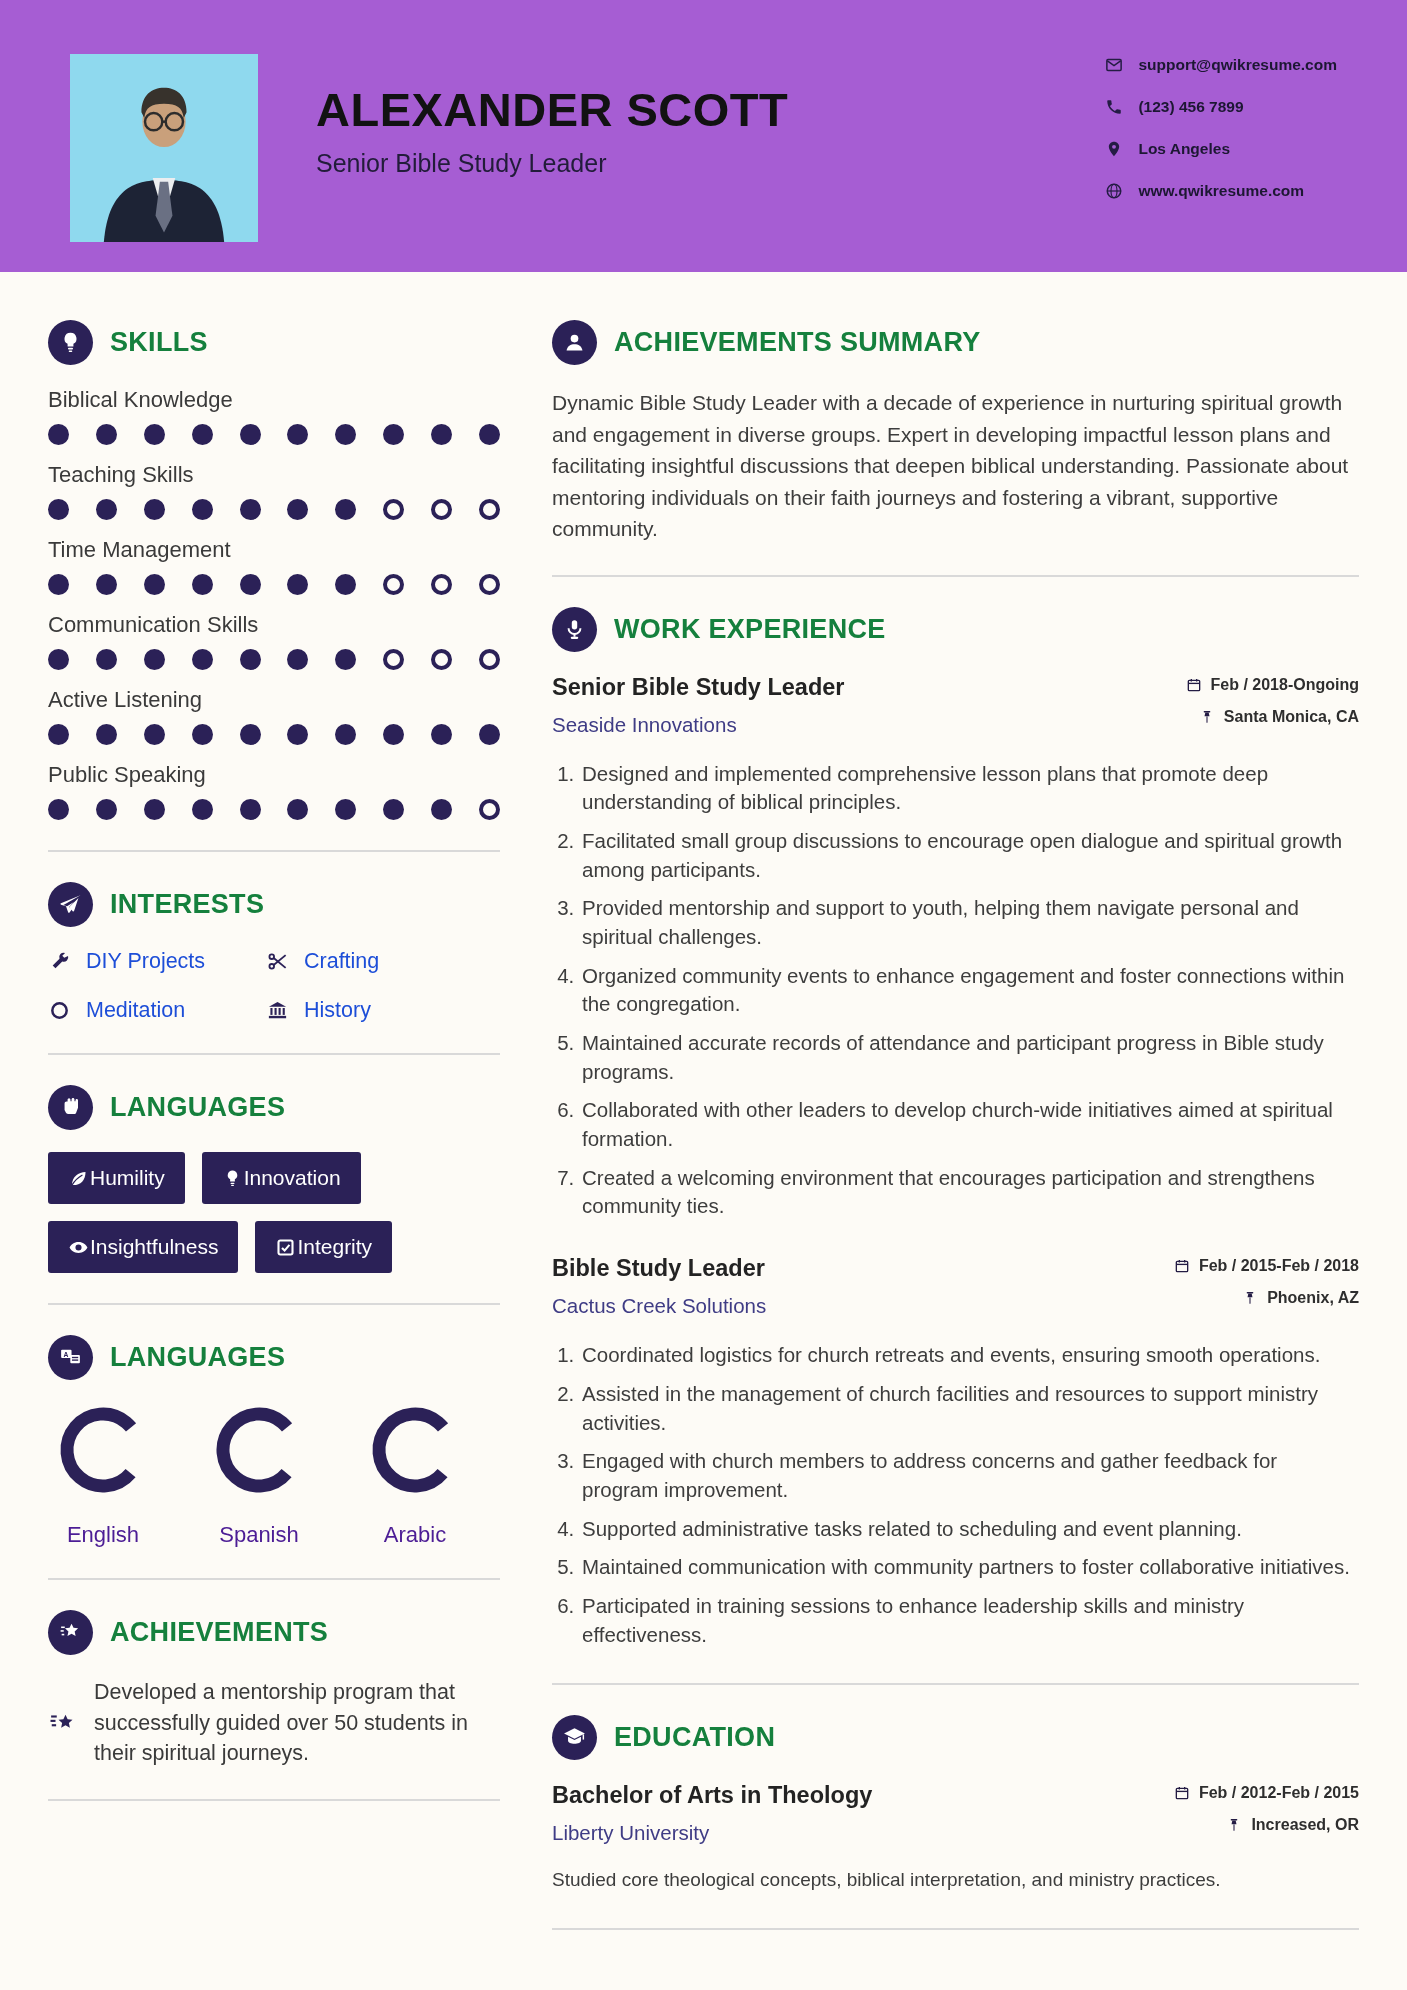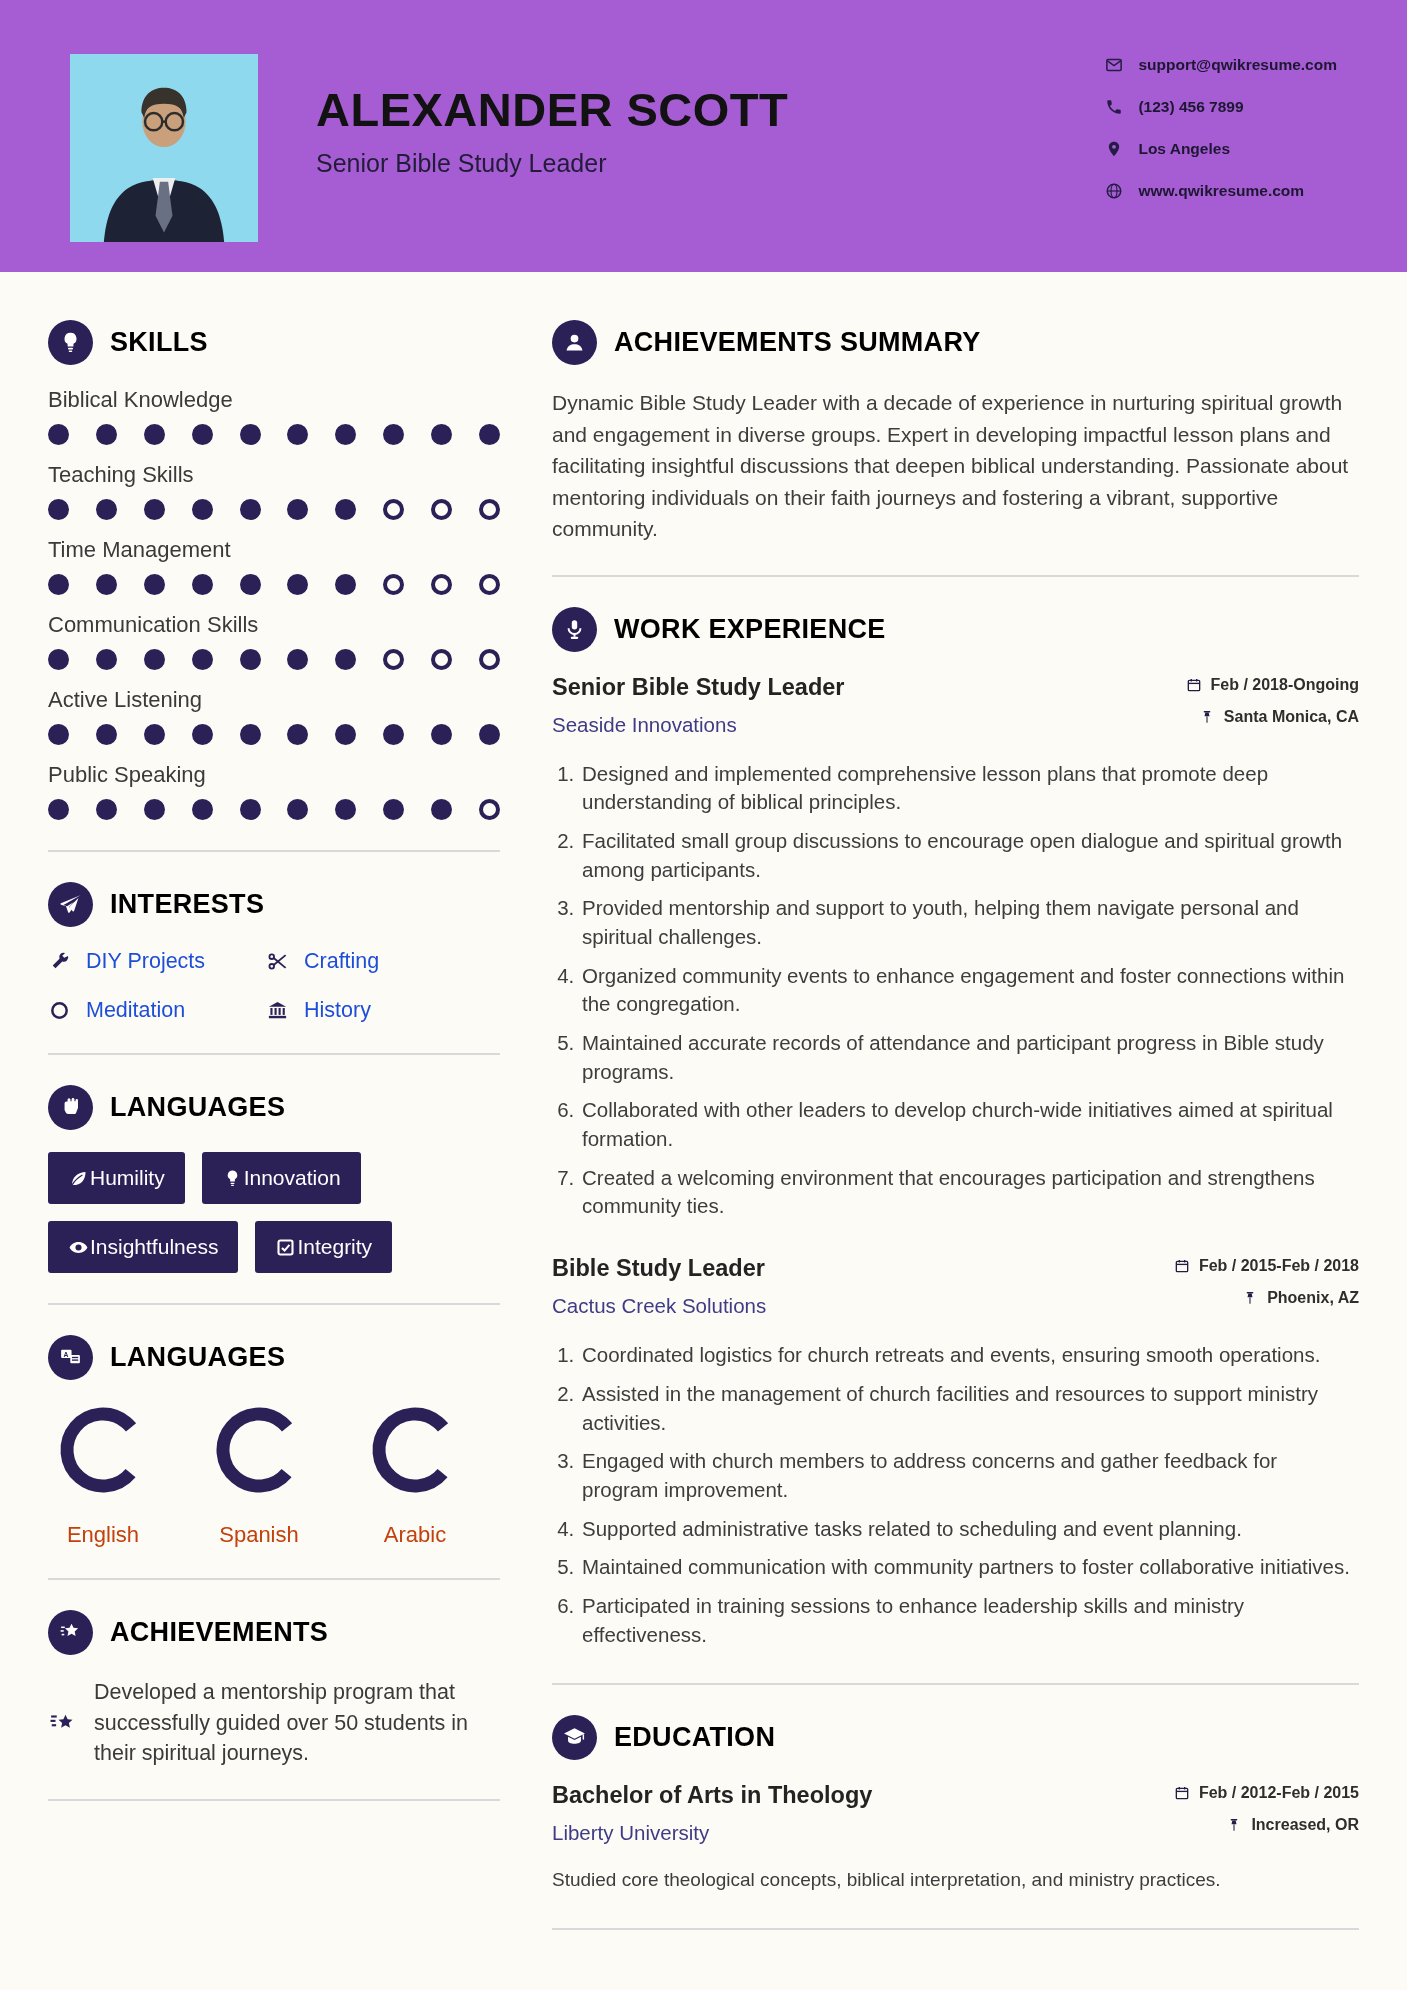--- a/index.html
+++ b/index.html
@@ -22,41 +22,41 @@
   
   .content{display:flex;padding:46px 48px 10px 48px;box-sizing:border-box;flex:1;}
   .left{width:452px;flex:none;margin-right:52px;}
   .right{flex:1;min-width:0;}
   hr.div{border:none;border-top:2.5px solid #d9d9d9;margin:30px 0;}
   
   .sechead{display:flex;align-items:center;gap:17px;margin:2px 0 22px;}
   .cicon{width:45px;height:45px;border-radius:50%;background:var(--navy,#2b2157);color:#fff;
          display:flex;align-items:center;justify-content:center;flex:none;}
   .cicon svg{width:25px;height:25px;}
-  .sechead h2{font-size:27px;font-weight:800;color:#000000;margin:0;letter-spacing:.3px;}
+  .sechead h2{font-size:27px;font-weight:800;color:#15803d;margin:0;letter-spacing:.3px;}
   
   .skill{margin-bottom:17px;}
   .skill .lbl{font-size:22px;color:#3a3a3a;margin-bottom:11px;}
   .dots{display:flex;justify-content:space-between;}
   .dot{width:21px;height:21px;border-radius:50%;background:var(--navy,#2b2157);box-sizing:border-box;}
   .dot.empty{background:transparent;border:4.5px solid var(--navy,#2b2157);}
   
   .grid2{display:grid;grid-template-columns:218px 1fr;row-gap:24px;margin-top:6px;}
   .intitem{display:flex;align-items:center;gap:15px;font-size:21.5px;color:#1d4ed8;}
   .intitem .icn svg{width:23px;height:23px;color:#2b2157;}
   
   .badges{display:flex;flex-wrap:wrap;gap:17px 17px;margin-top:4px;}
   .badge{display:inline-flex;align-items:center;gap:1px;background:var(--navy,#2b2157);
          color:#fff;font-size:21px;padding:14px 20px;border-radius:3px;}
   .badge .icn svg{width:21px;height:21px;color:#fff;}
   
   .langrow{display:flex;gap:46px;margin-top:10px;}
   .lang{display:flex;flex-direction:column;align-items:center;width:110px;}
   .lang svg{width:96px;height:96px;}
-  .lang .lbl{margin-top:24px;font-size:22px;color:#c2410c;}
+  .lang .lbl{margin-top:24px;font-size:22px;color:#4c1d95;}
   
   .ach{display:flex;gap:16px;margin-bottom:22px;font-size:21.5px;line-height:1.42;color:#3a3a3a;}
   .ach .icn{flex:none;margin-top:2px;}
   .ach .icn svg{width:30px;height:30px;color:#2b2157;}
   .ach p{margin:0;}
   
   p.summary{font-size:21px;line-height:1.5;color:#3d3d3d;margin:0;}
   .job{margin-bottom:34px;}
   .jobhead{display:flex;justify-content:space-between;align-items:flex-start;}
   .jobhead h3{font-size:23.5px;font-weight:700;color:#232323;margin:0 0 12px;}

